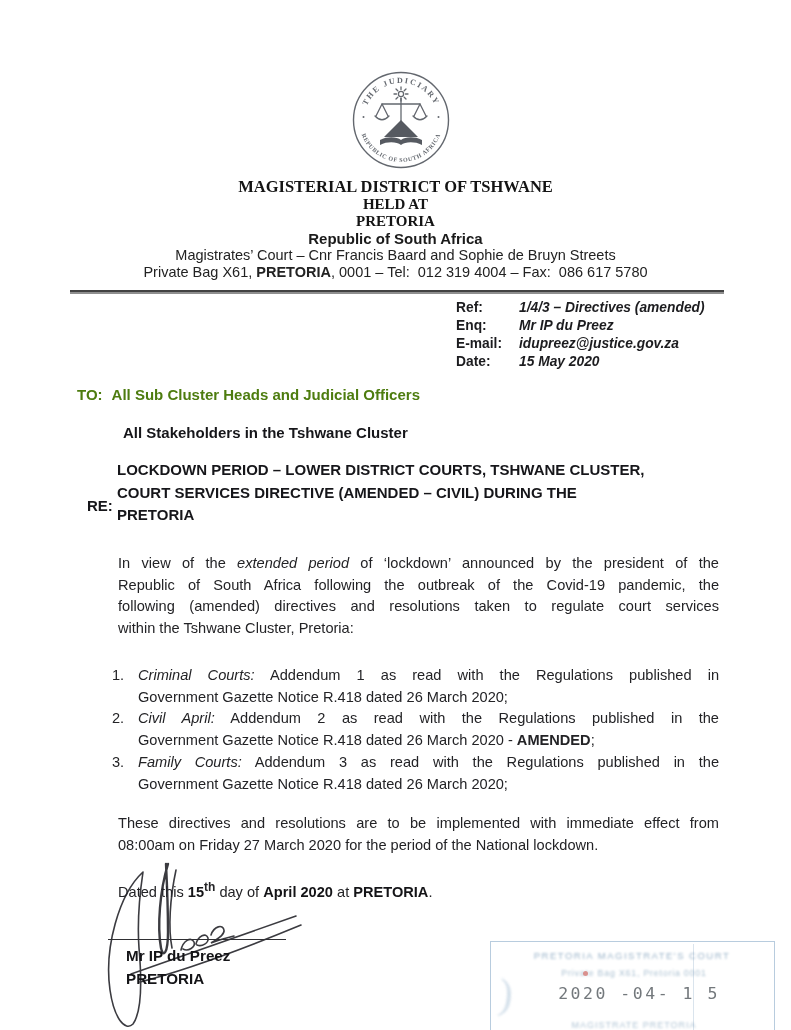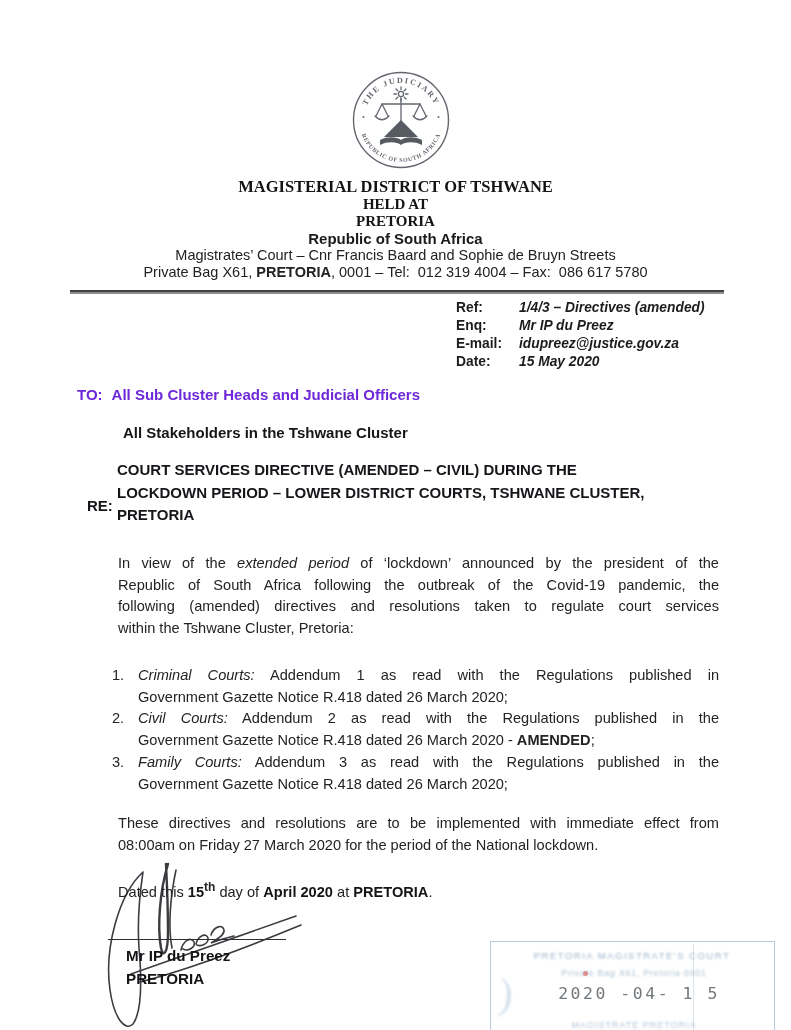--- a/index.html
+++ b/index.html
@@ -16,21 +16,21 @@
   .lh-sansb{font-weight:bold;font-size:15px;line-height:17px;color:#1a1a1a;}
   .lh-sans{font-size:14.5px;line-height:17px;color:#222;white-space:pre-wrap;}
   
   .rule{position:absolute;left:70px;top:290px;width:654px;height:2px;background:#424242;border-bottom:2px solid #8f8f8f;}
   
   .refblock{position:absolute;left:456px;top:299px;font-weight:bold;font-size:13.8px;line-height:18px;color:#1c1c1f;}
   .refrow{display:flex;}
   .reflabel{width:63px;}
   .refvalue{white-space:pre-wrap;font-style:italic;}
   
-  .to1{position:absolute;left:77px;top:386px;font-weight:bold;font-size:15px;color:#6d28d9;}
+  .to1{position:absolute;left:77px;top:386px;font-weight:bold;font-size:15px;color:#4d7c0f;}
   .to1 .tolabel{margin-right:9px;}
   .to2{position:absolute;left:123px;top:424px;font-weight:bold;font-size:15px;color:#16161a;}
   .subject{position:absolute;left:87px;top:459px;font-weight:bold;font-size:15px;line-height:22.5px;color:#16161a;display:flex;}
   .subject .relabel{width:30px;flex:none;margin-top:36px;}
   
   .bodytxt{font-size:14.6px;line-height:21.7px;color:#232326;}
   .jl{text-align:justify;text-align-last:justify;}
   .intro{position:absolute;left:118px;top:553px;width:601px;}
   .list{position:absolute;left:112px;top:665px;width:607px;}
   .list-item{display:flex;}
@@ -122,22 +122,22 @@
       <span class="refvalue">15 May 2020</span>
     </div>
   </div>
 
   <div class="to1"><span class="tolabel">TO:</span><span>All Sub Cluster Heads and Judicial Officers</span></div>
   <div class="to2">All Stakeholders in the Tshwane Cluster</div>
 
   <div class="subject">
     <span class="relabel">RE:</span>
     <span>
+      <div>LOCKDOWN PERIOD – LOWER DISTRICT COURTS, TSHWANE CLUSTER,</div>
       <div>COURT SERVICES DIRECTIVE (AMENDED – CIVIL) DURING THE</div>
-      <div>LOCKDOWN PERIOD – LOWER DISTRICT COURTS, TSHWANE CLUSTER,</div>
       <div>PRETORIA</div>
     </span>
   </div>
 
   <div class="intro bodytxt">
     <div class="jl"><span>In view of the </span><i>extended period</i><span> of ‘lockdown’ announced by the president of the</span></div>
     <div class="jl">Republic of South Africa following the outbreak of the Covid-19 pandemic, the</div>
     <div class="jl">following (amended) directives and resolutions taken to regulate court services</div>
     <div>within the Tshwane Cluster, Pretoria:</div>
   </div>
@@ -146,21 +146,21 @@
     <div class="list-item">
       <div class="num">1.</div>
       <div class="itext">
         <div class="jl"><i>Criminal Courts:</i><span> Addendum 1 as read with the Regulations published in</span></div>
         <div>Government Gazette Notice R.418 dated 26 March 2020;</div>
       </div>
     </div>
     <div class="list-item">
       <div class="num">2.</div>
       <div class="itext">
-        <div class="jl"><i>Civil Courts:</i><span> Addendum 2 as read with the Regulations published in the</span></div>
+        <div class="jl"><i>Civil April:</i><span> Addendum 2 as read with the Regulations published in the</span></div>
         <div><span>Government Gazette Notice R.418 dated 26 March 2020 - </span><b>AMENDED</b><span>;</span></div>
       </div>
     </div>
     <div class="list-item">
       <div class="num">3.</div>
       <div class="itext">
         <div class="jl"><i>Family Courts:</i><span> Addendum 3 as read with the Regulations published in the</span></div>
         <div>Government Gazette Notice R.418 dated 26 March 2020;</div>
       </div>
     </div>

